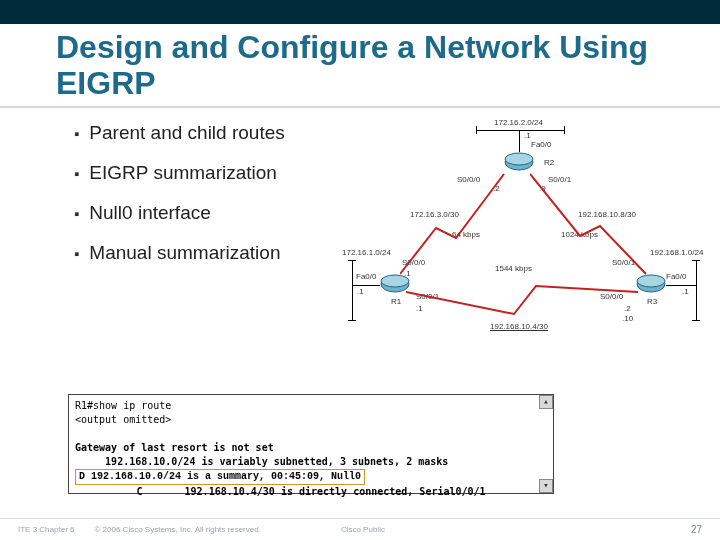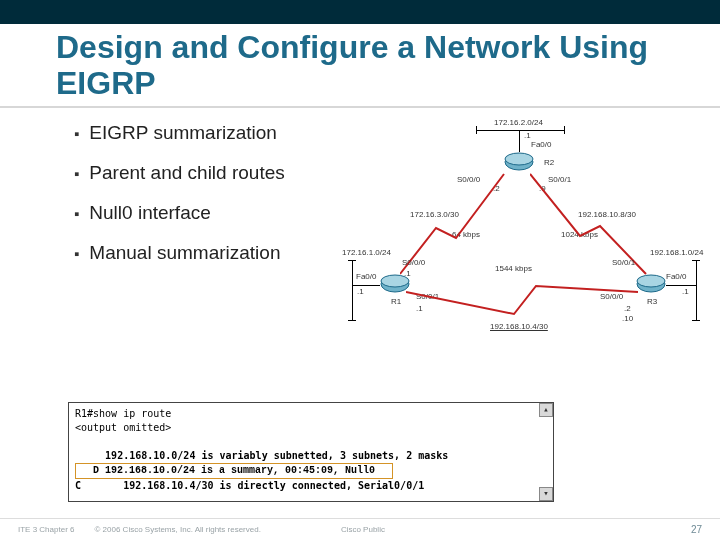--- a/index.html
+++ b/index.html
@@ -15,44 +15,44 @@
   .diagram { position: absolute; left: 344px; top: 0; width: 372px; height: 260px; font-size: 8px; color: #333; }
   .lbl { position: absolute; white-space: nowrap; }
   .hline { position: absolute; height: 1px; background: #000; }
   .vline { position: absolute; width: 1px; background: #000; }
   .router { position: absolute; width: 30px; height: 20px; }
   .router svg { width: 30px; height: 20px; display: block; }
   .rname { position: absolute; font-size: 8px; text-align: center; width: 20px; }
   .redpath { position: absolute; }
   .redpath svg { display:block; }
 
-  .term { position: absolute; left: 68px; top: 280px; width: 486px; height: 100px; border: 1px solid #444; background: #fff; font-family: "Courier New", monospace; font-size: 10px; line-height: 14px; padding: 4px 6px; color: #000; }
+  .term { position: absolute; left: 68px; top: 272px; width: 486px; height: 100px; border: 1px solid #444; background: #fff; font-family: "Courier New", monospace; font-size: 10px; line-height: 14px; padding: 4px 6px; color: #000; }
   .term pre { white-space: pre; }
-  .hl { border:1px solid #d49326; background:#fff; padding:0 17px; display:inline-block; }
+  .hl { border:1px solid #d49326; background:#fff; padding:0 3px; display:inline-block; }
   .scroll-btn { position:absolute; right:0; width:14px; height:14px; background:#d9d9d9; border:1px solid #888; font-size:9px; display:flex; align-items:center; justify-content:center; color:#333; }
 
   .footer { position:absolute; left:0; right:0; bottom:0; height:22px; border-top:1px solid #ddd; font-size:8px; color:#9aa3a7; display:flex; align-items:center; padding:0 18px; }
   .footer .c2 { margin-left:20px; }
   .footer .c3 { margin-left:80px; }
   .footer .pageno { margin-left:auto; color:#6e8a95; font-size:10px;text-align:right; }
 </style>
 </head>
 <body>
 
 <div class="topbar"></div>
 
 <div class="title-wrap">
   <h1 class="title">Design and Configure a Network Using EIGRP</h1>
 </div>
 
 <div class="content">
 
   <ul class="bullets">
+    <li>Parent and child routes</li>
     <li>EIGRP summarization</li>
-    <li>Parent and child routes</li>
     <li>Null0 interface</li>
     <li>Manual summarization</li>
   </ul>
 
   <div class="diagram">
 
     <span class="lbl" style="left:150px; top:-4px;">172.16.2.0/24</span>
     <div class="hline" style="left:132px; top:8px; width:88px;"></div>
     <div class="vline" style="left:132px; top:4px; height:8px;"></div>
     <div class="vline" style="left:220px; top:4px; height:8px;"></div>
@@ -134,23 +134,24 @@
           <polyline points="0,12 108,34 130,6 232,12" stroke="#c32020" stroke-width="2" fill="none"></polyline>
         </svg>
     </div>
     <span class="lbl" style="left:146px; top:200px;text-decoration:underline;">192.168.10.4/30</span>
   </div>
 
   <div class="term">
     <pre>R1#show ip route</pre>
     <pre>&lt;output omitted&gt;</pre>
     <pre> </pre>
+    <pre style="font-weight:bold;">Gateway of last resort is not set</pre>
     <pre style="font-weight:bold;">     192.168.10.0/24 is variably subnetted, 3 subnets, 2 masks</pre>
     <div style="font-weight:bold;"><span class="hl">D       192.168.10.0/24 is a summary, 00:45:09, Null0</span></div>
-    <pre style="font-weight:bold;">C       192.168.10.4/30 is directly connected, Serial0/0/1</pre>
+    <pre style="font-weight:bold;text-align:center;">C       192.168.10.4/30 is directly connected, Serial0/0/1</pre>
     <div class="scroll-btn" style="top:0;">▴</div>
     <div class="scroll-btn" style="bottom:0;">▾</div>
   </div>
 
 </div>
 
 <div class="footer">
   <span>ITE 3 Chapter 6</span>
   <span class="c2">© 2006 Cisco Systems, Inc. All rights reserved.</span>
   <span class="c3">Cisco Public</span>

